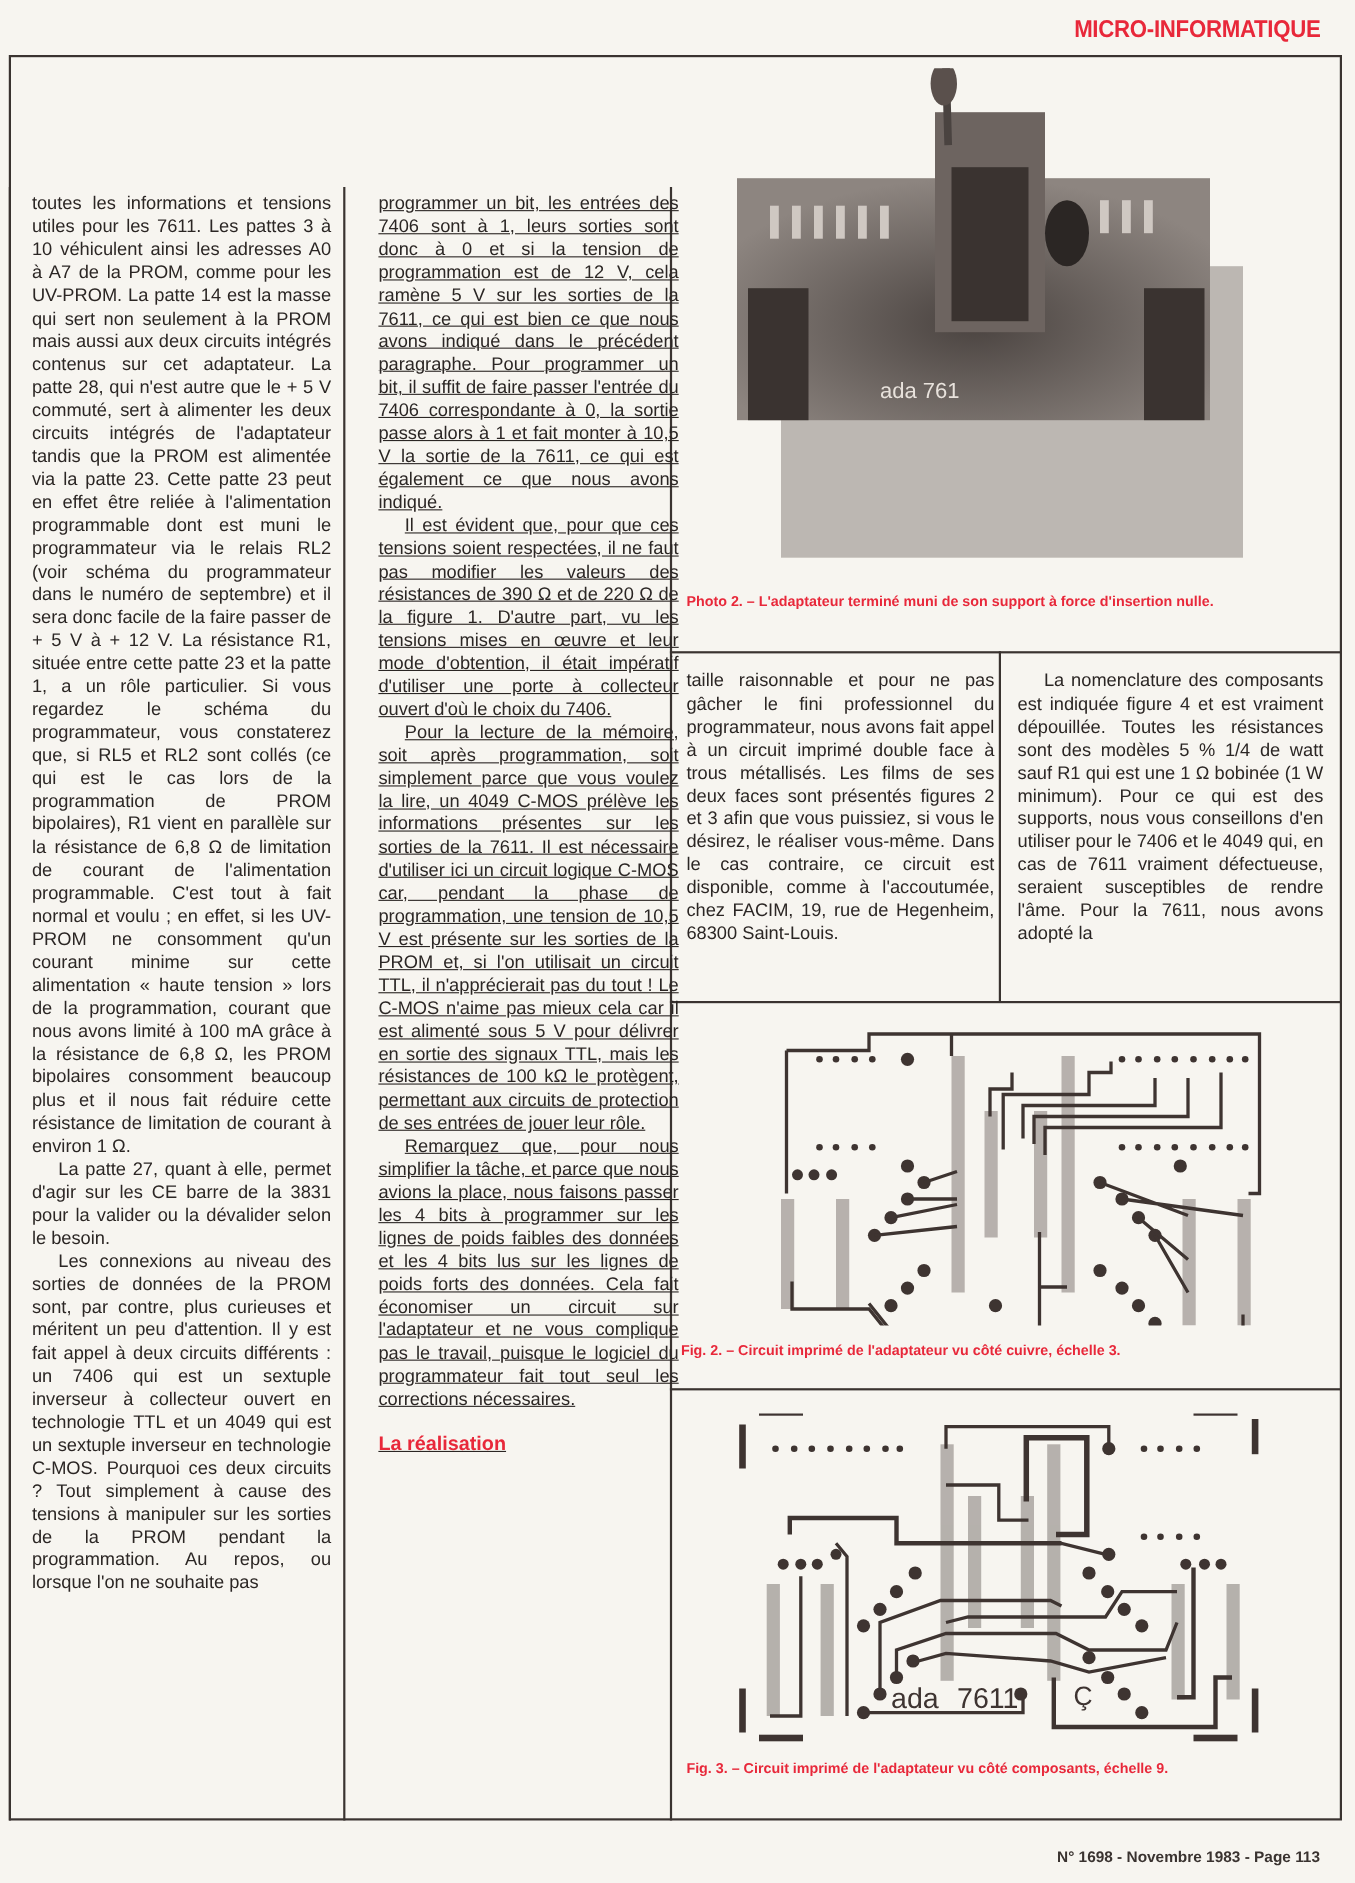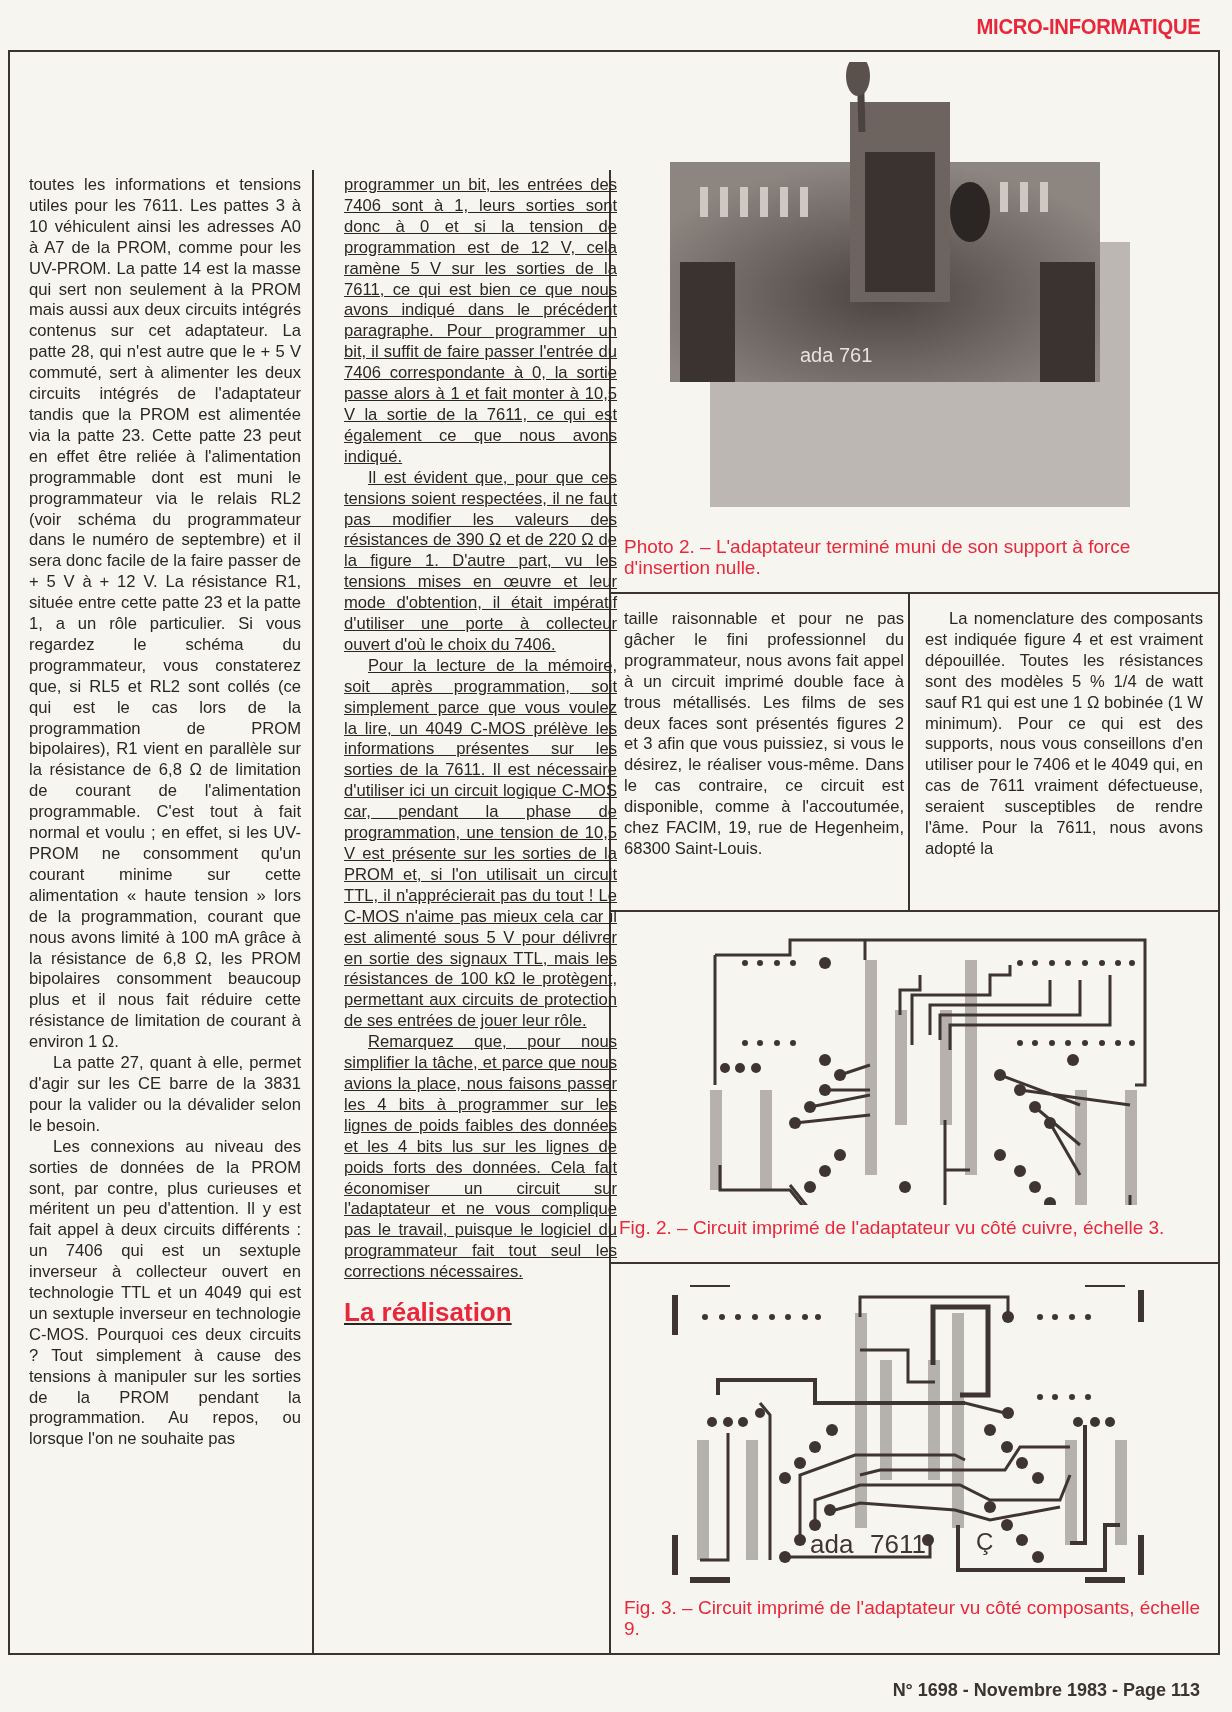--- a/index.html
+++ b/index.html
@@ -25,34 +25,34 @@
     font-size:16.6px; line-height:20.9px; text-align:justify;
     hyphens:manual;
   }
   .col p { margin:0; text-indent:0; }
   .col p.ind { text-indent:24px; }
   .col1 { left:29px; top:175px; width:272px; }
   .col2 { left:344px; top:175px; width:273px;text-decoration:underline; }
   .col3a { left:624px; top:609px; width:280px; }
   .col3b { left:925px; top:609px; width:278px; }
   .heading {
-    color:#e8283a; font-weight:bold; font-size:26px; line-height:30px;
+    color:#e8283a; font-weight:bold; font-size:18px; line-height:30px;
     margin:14px 0 12px 0;
   }
   .caption {
-    position:absolute; color:#e8283a; font-weight:normal;
-    font-size:19px; line-height:20.5px;
+    position:absolute; color:#e8283a; font-weight:bold;
+    font-size:13px; line-height:20.5px;
   }
   .photo {
     position:absolute; left:640px; top:62px; width:540px; height:455px;
   }
   .pcb { position:absolute; }
   .footer {
     position:absolute; right:32px; top:1680px;
-    font-size:18px; font-weight:bold; color:#3a3330;
+    font-size:14px; font-weight:bold; color:#3a3330;
   }
 </style>
 </head>
 <body>
 
 <div class="rubric">MICRO-INFORMATIQUE</div>
 
 <div class="frame"></div>
 
 <div class="vline" style="left:312px; top:170px; height:1485px;"></div>

